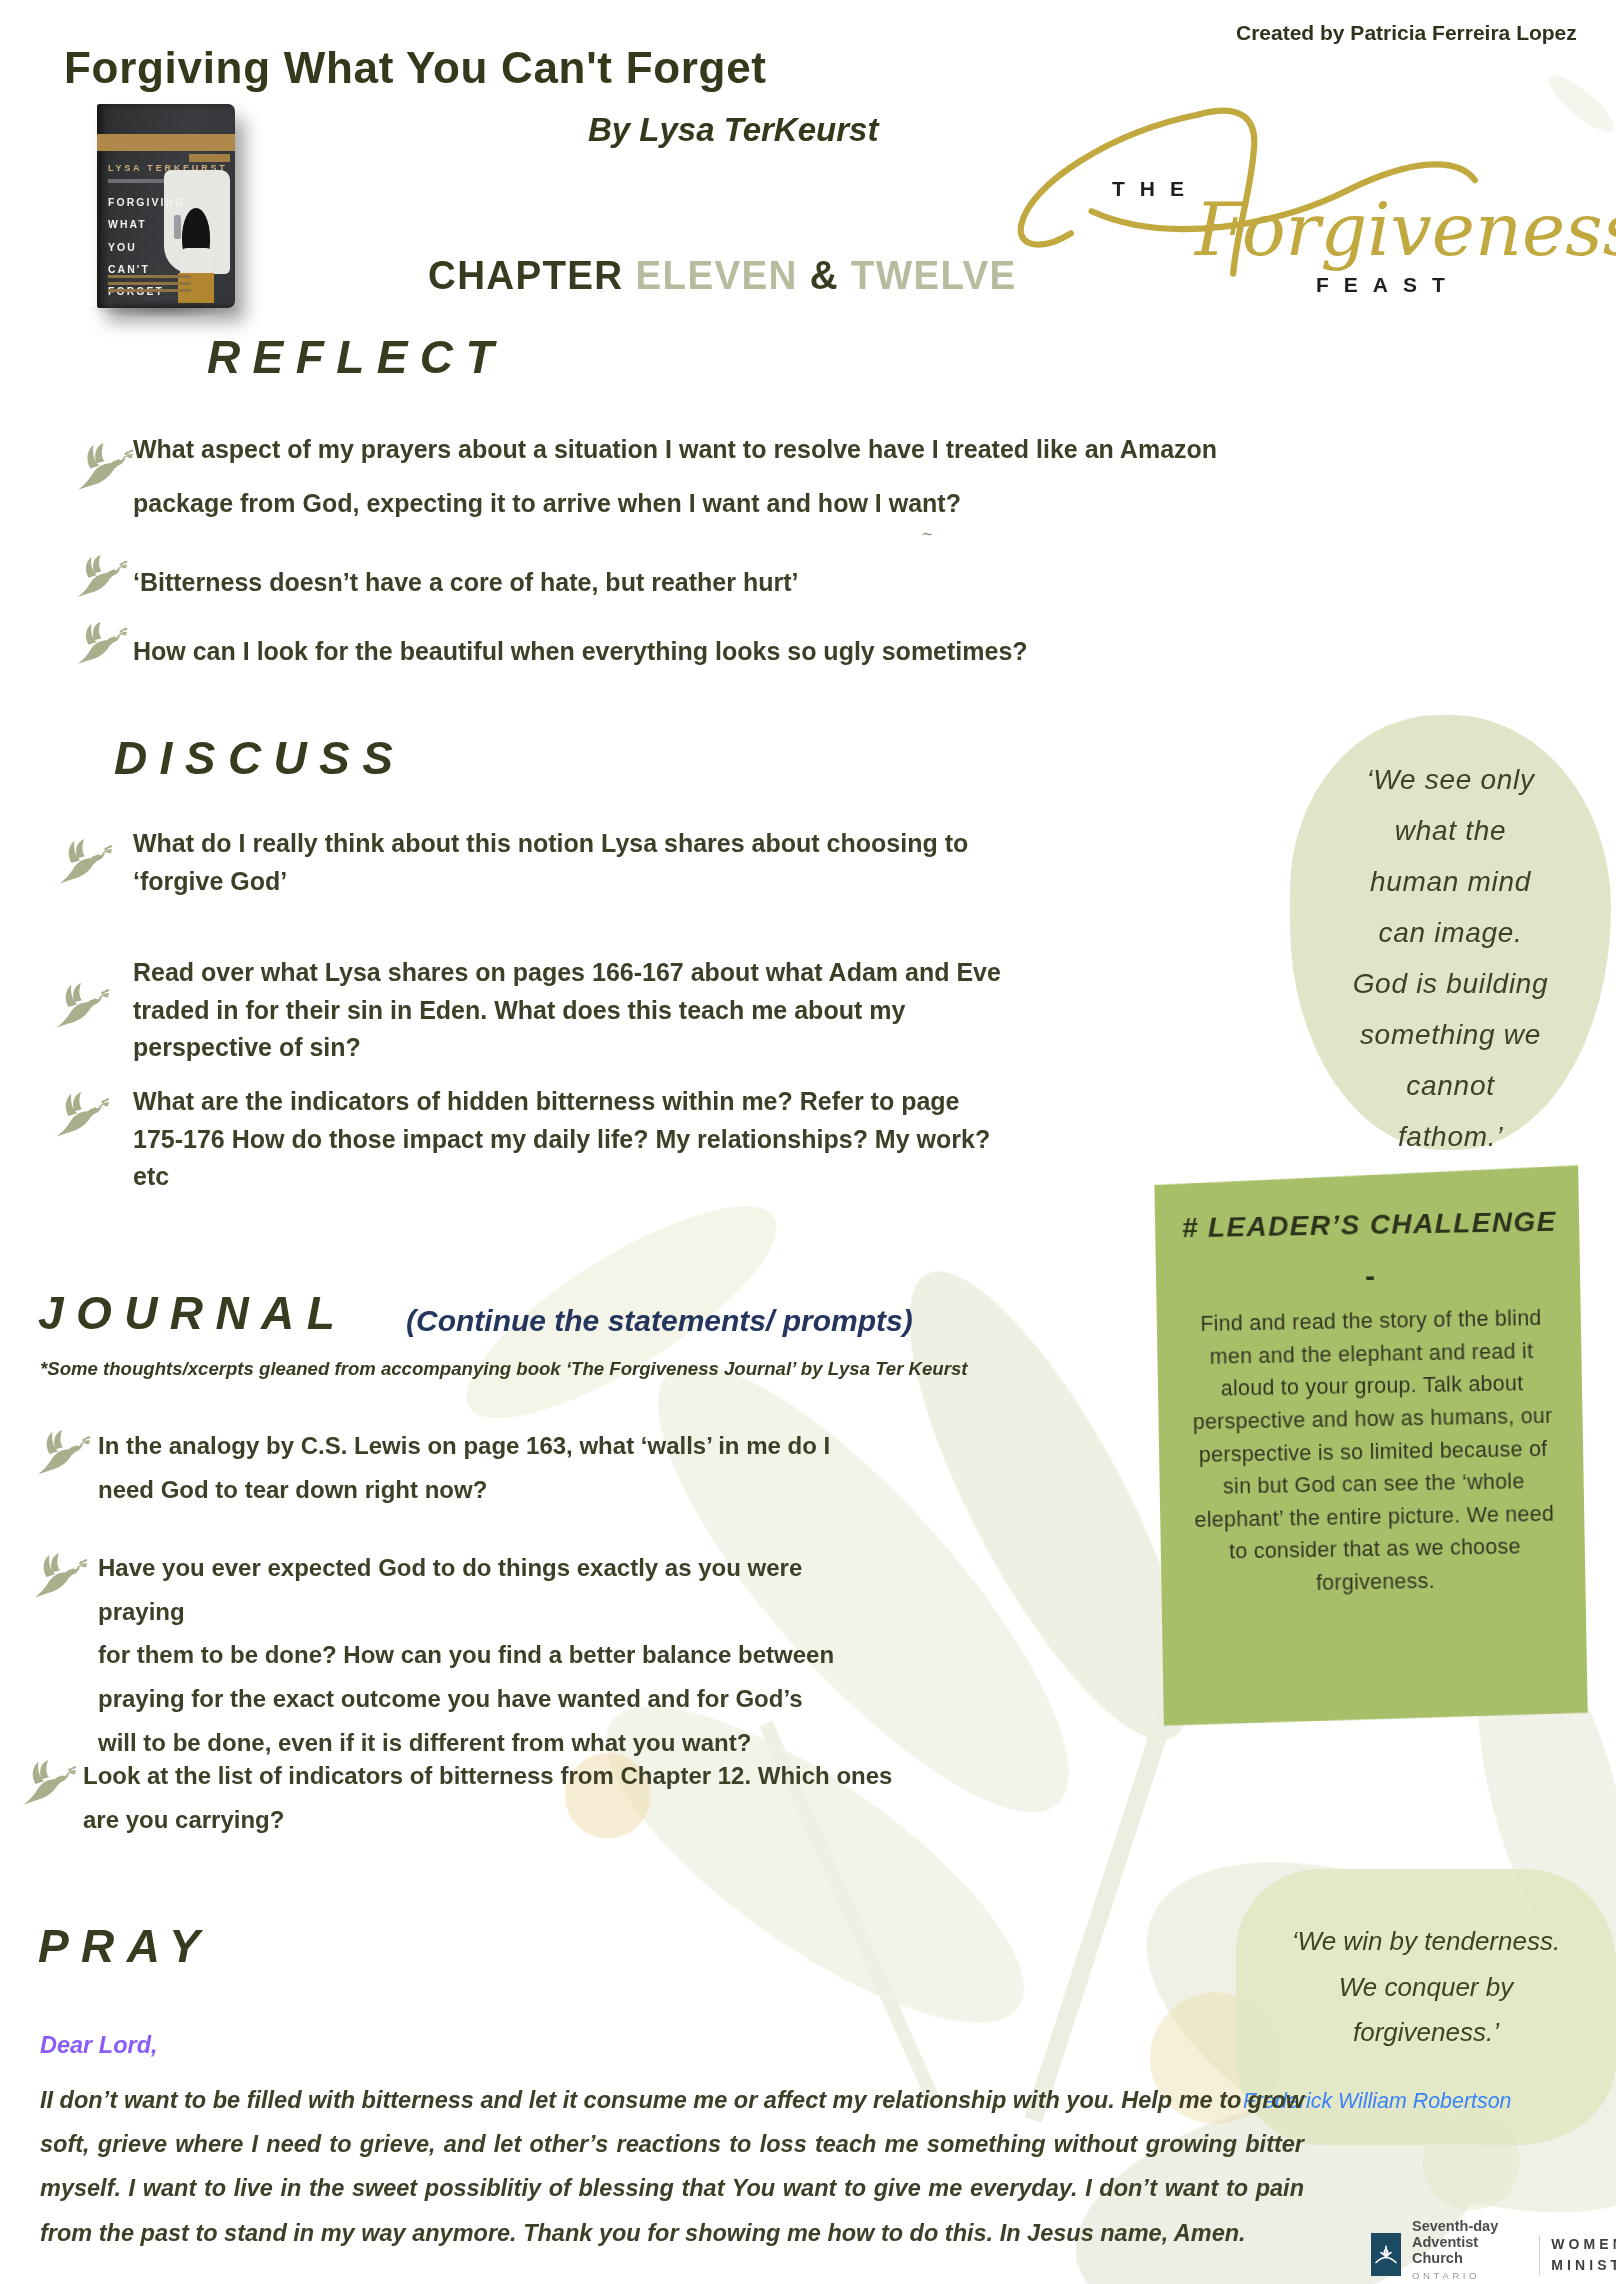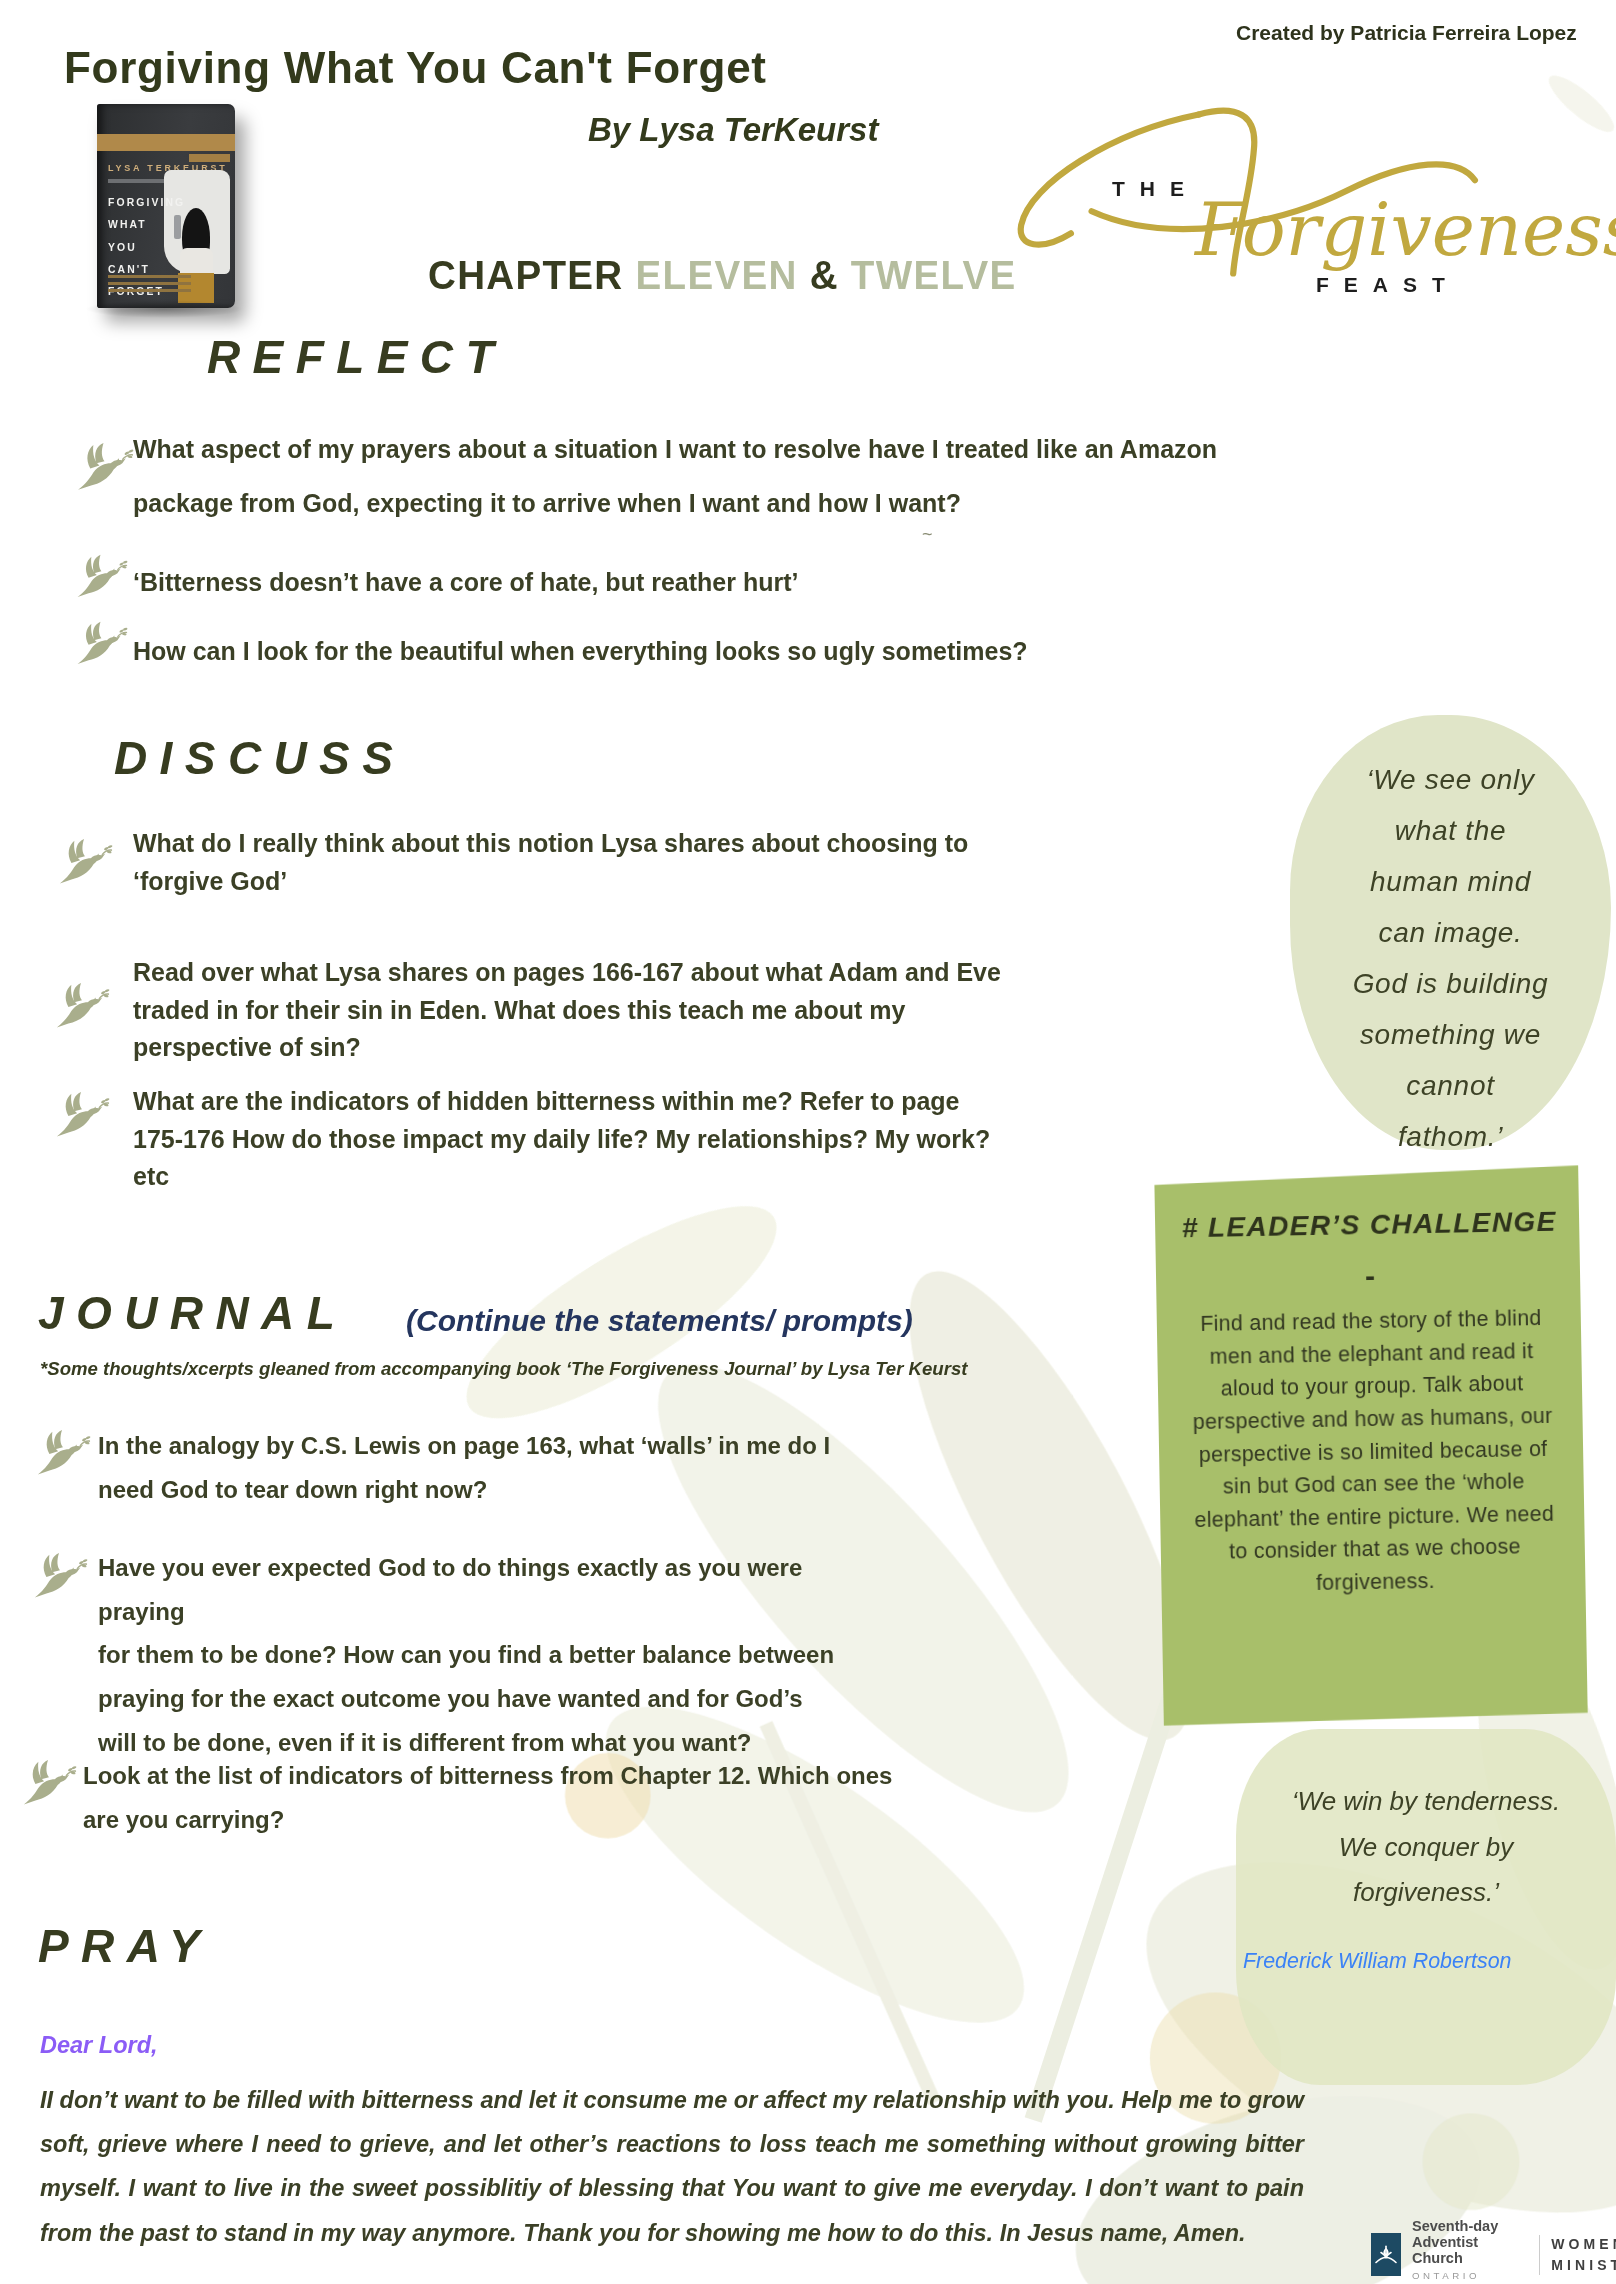--- a/index.html
+++ b/index.html
@@ -315,21 +315,21 @@
         <path d="M74 44 C80 38 88 36 96 38 L104 34 L97 44 C90 50 80 52 74 50 Z"></path>
         <path d="M96 36 C102 28 112 24 118 26 L118 29 C112 27 103 31 98 38 Z"></path>
         <ellipse cx="106" cy="24" rx="5" ry="2.5" transform="rotate(-30 106 24)"></ellipse>
         <ellipse cx="114" cy="20" rx="5" ry="2.5" transform="rotate(-20 114 20)"></ellipse>
         <ellipse cx="112" cy="31" rx="5" ry="2.5" transform="rotate(10 112 31)"></ellipse>
       </g>
   </svg>
   <div class="abs z1 bullet-text lh-j prewrap" style="left:83px; top:1754px; width:1174px;">Look at the list of indicators of bitterness from Chapter 12. Which ones
 are you carrying?</div>
 
-  <div class="abs z1 bubble2" style="left:1236px; top:1729px; width:380px; height:356px;">
+  <div class="abs z1 bubble2" style="left:1236px; top:1869px; width:380px; height:276px;">
     <div class="qt prewrap abs" style="left:7px; right:7px; top:50px;">‘We win by tenderness.
 We conquer by
 forgiveness.’</div>
     <div class="attr abs" style="left:7px; right:7px; top:220px;">Frederick William Robertson</div>
   </div>
 
   <div class="abs z1 h-section" style="left:38px; top:1919px;">PRAY</div>
   <div class="abs z1 pray-sal" style="left:40px; top:2032px;">Dear Lord,</div>
   <div class="abs z1 pray-body" style="left:40px; top:2078px; width:1264px;">II don’t want to be filled with bitterness and let it consume me or affect my relationship with you. Help me to grow soft, grieve where I need to grieve, and let other’s reactions to loss teach me something without growing bitter myself. I want to live in the sweet possiblitiy of blessing that You want to give me everyday. I don’t want to pain from the past to stand in my way anymore. Thank you for showing me how to do this. In Jesus name, Amen.</div>
 

